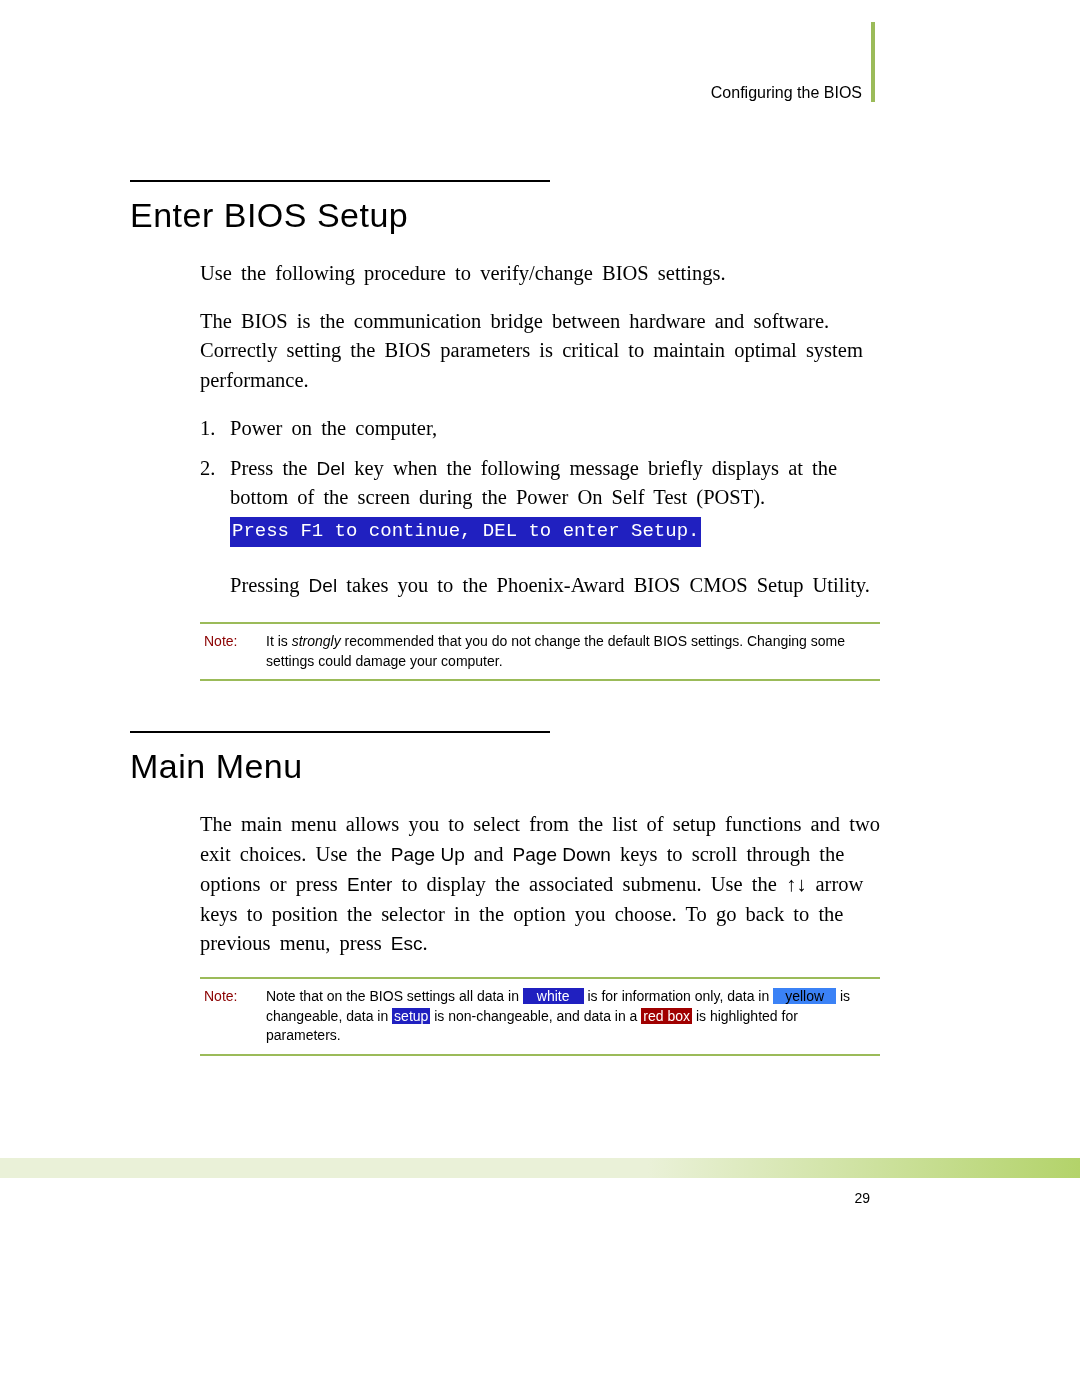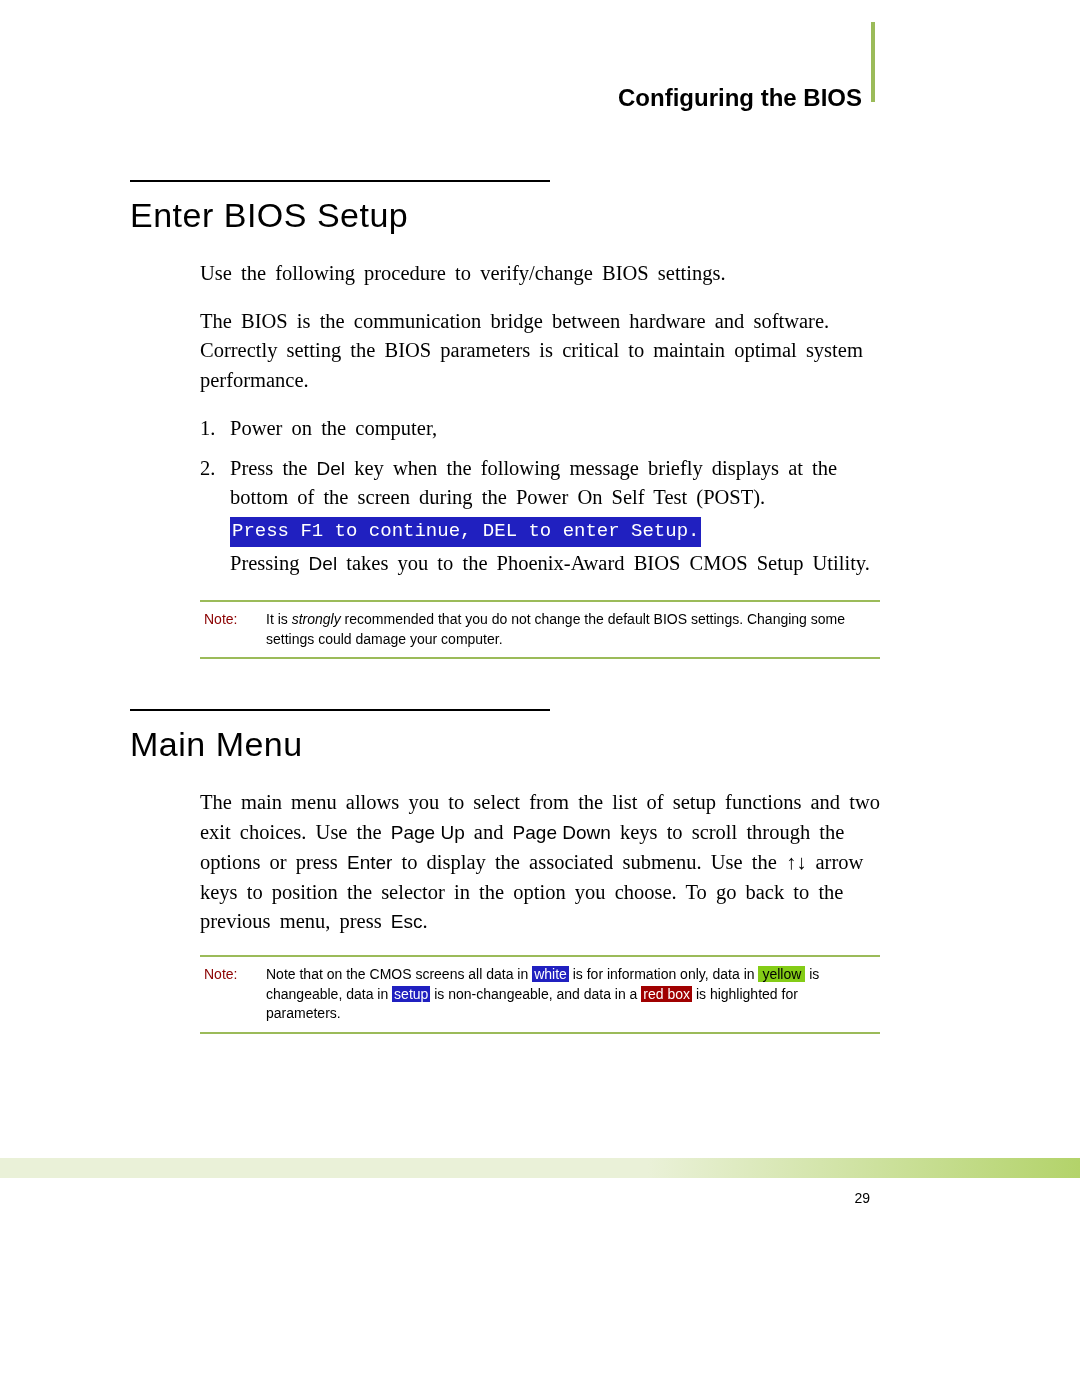--- a/index.html
+++ b/index.html
@@ -9,41 +9,40 @@
     top: 22px;
     right: 205px;
     width: 4px;
     height: 80px;
     background: #9BBB59;
   }
   .header-text {
     position: absolute;
     top: 84px;
     right: 218px;
-    font-size: 24px;
+    font-size: 16px;
     color: #000;
-    font-weight: bold;
   }
   .content { position: absolute; left: 130px; top: 180px; width: 760px; }
   .h1-rule { border-top: 2px solid #000; width: 420px; margin-bottom: 14px; }
   h1 { font-size: 34px; font-weight: normal; margin-bottom: 24px; letter-spacing: 0.5px; }
   .body { margin-left: 70px; width: 680px; }
   .body p { font-size: 20.5px; line-height: 1.45; margin-bottom: 18px; font-family: Georgia, 'Times New Roman', serif; word-spacing: 4px; }
   .ol { margin-left: 0; }
   .ol-item { display: flex; font-size: 20.5px; line-height: 1.45; margin-bottom: 10px; font-family: Georgia, 'Times New Roman', serif; word-spacing: 4px; }
   .ol-num { width: 30px; flex-shrink: 0; }
   .ol-body { flex: 1; }
   .sans-inline { font-family: Arial, Helvetica, sans-serif; font-size: 19px; word-spacing: normal; }
-  .blue-highlight { background: #2020C0; color: #fff; font-family: 'Courier New', monospace; font-size: 19px; padding: 1px 2px; word-spacing: normal; display: inline-block; margin-top: 4px; margin-bottom: 2px; }
+  .blue-highlight { background: #2020C0; color: #fff; font-family: 'Courier New', monospace; font-size: 19px; padding: 1px 2px; word-spacing: normal; display: inline-block; margin-top: 4px; margin-bottom: 24px; }
   .note-block { border-top: 2px solid #9BBB59; border-bottom: 2px solid #9BBB59; padding: 8px 4px; margin-top: 22px; margin-bottom: 40px; display: flex; font-size: 14px; line-height: 1.4; }
   .note-label { color: #8B0000; font-weight: normal; width: 62px; flex-shrink: 0; }
   .note-body { flex: 1; }
   .note-body em { }
-  .hl-white { background: #2020C0; color: #fff; padding: 0 2px; }
-  .hl-yellow { background: #84cc16; color: #000; padding: 0 4px; }
+  .hl-white { background: #2020C0; color: #fff; padding: 0 14px; }
+  .hl-yellow { background: #3b82f6; color: #000; padding: 0 12px; }
   .hl-blue { background: #2020C0; color: #fff; padding: 0 2px; }
   .hl-red { background: #A00000; color: #fff; padding: 0 2px; }
   .section2 { margin-top: 50px; }
   .footer-bar {
     position: absolute;
     left: 0;
     bottom: 210px;
     width: 1080px;
     height: 20px;
     background: linear-gradient(to right, #EAF1D8 0%, #EAF1D8 60%, #B3D36A 100%);
@@ -97,21 +96,21 @@
   <div class="section2">
     <div class="h1-rule"></div>
     <h1>Main Menu</h1>
     <div class="body">
       <p>
         <span>The main menu allows you to select from the list of setup functions and two exit choices. Use the </span><span class="sans-inline">Page Up</span><span> and </span><span class="sans-inline">Page Down</span><span> keys to scroll through the options or press </span><span class="sans-inline">Enter</span><span> to display the associated submenu. Use the ↑↓ arrow keys to position the selector in the option you choose. To go back to the previous menu, press </span><span class="sans-inline">Esc</span><span>.</span>
       </p>
       <div class="note-block" style="margin-top:10px;">
         <div class="note-label">Note:</div>
         <div class="note-body">
-          <span>Note that on the CMOS screens all data in </span><span class="hl-white">white</span><span> is for information only, data in </span><span class="hl-yellow">yellow</span><span> is changeable, data in </span><span class="hl-blue">setup</span><span> is non-changeable, and data in a </span><span class="hl-red">red box</span><span> is highlighted for parameters.</span>
+          <span>Note that on the BIOS settings all data in </span><span class="hl-white">white</span><span> is for information only, data in </span><span class="hl-yellow">yellow</span><span> is changeable, data in </span><span class="hl-blue">setup</span><span> is non-changeable, and data in a </span><span class="hl-red">red box</span><span> is highlighted for parameters.</span>
         </div>
       </div>
     </div>
   </div>
 
 </div>
 
 <div class="footer-bar"></div>
 <div class="page-num">29</div>
 

